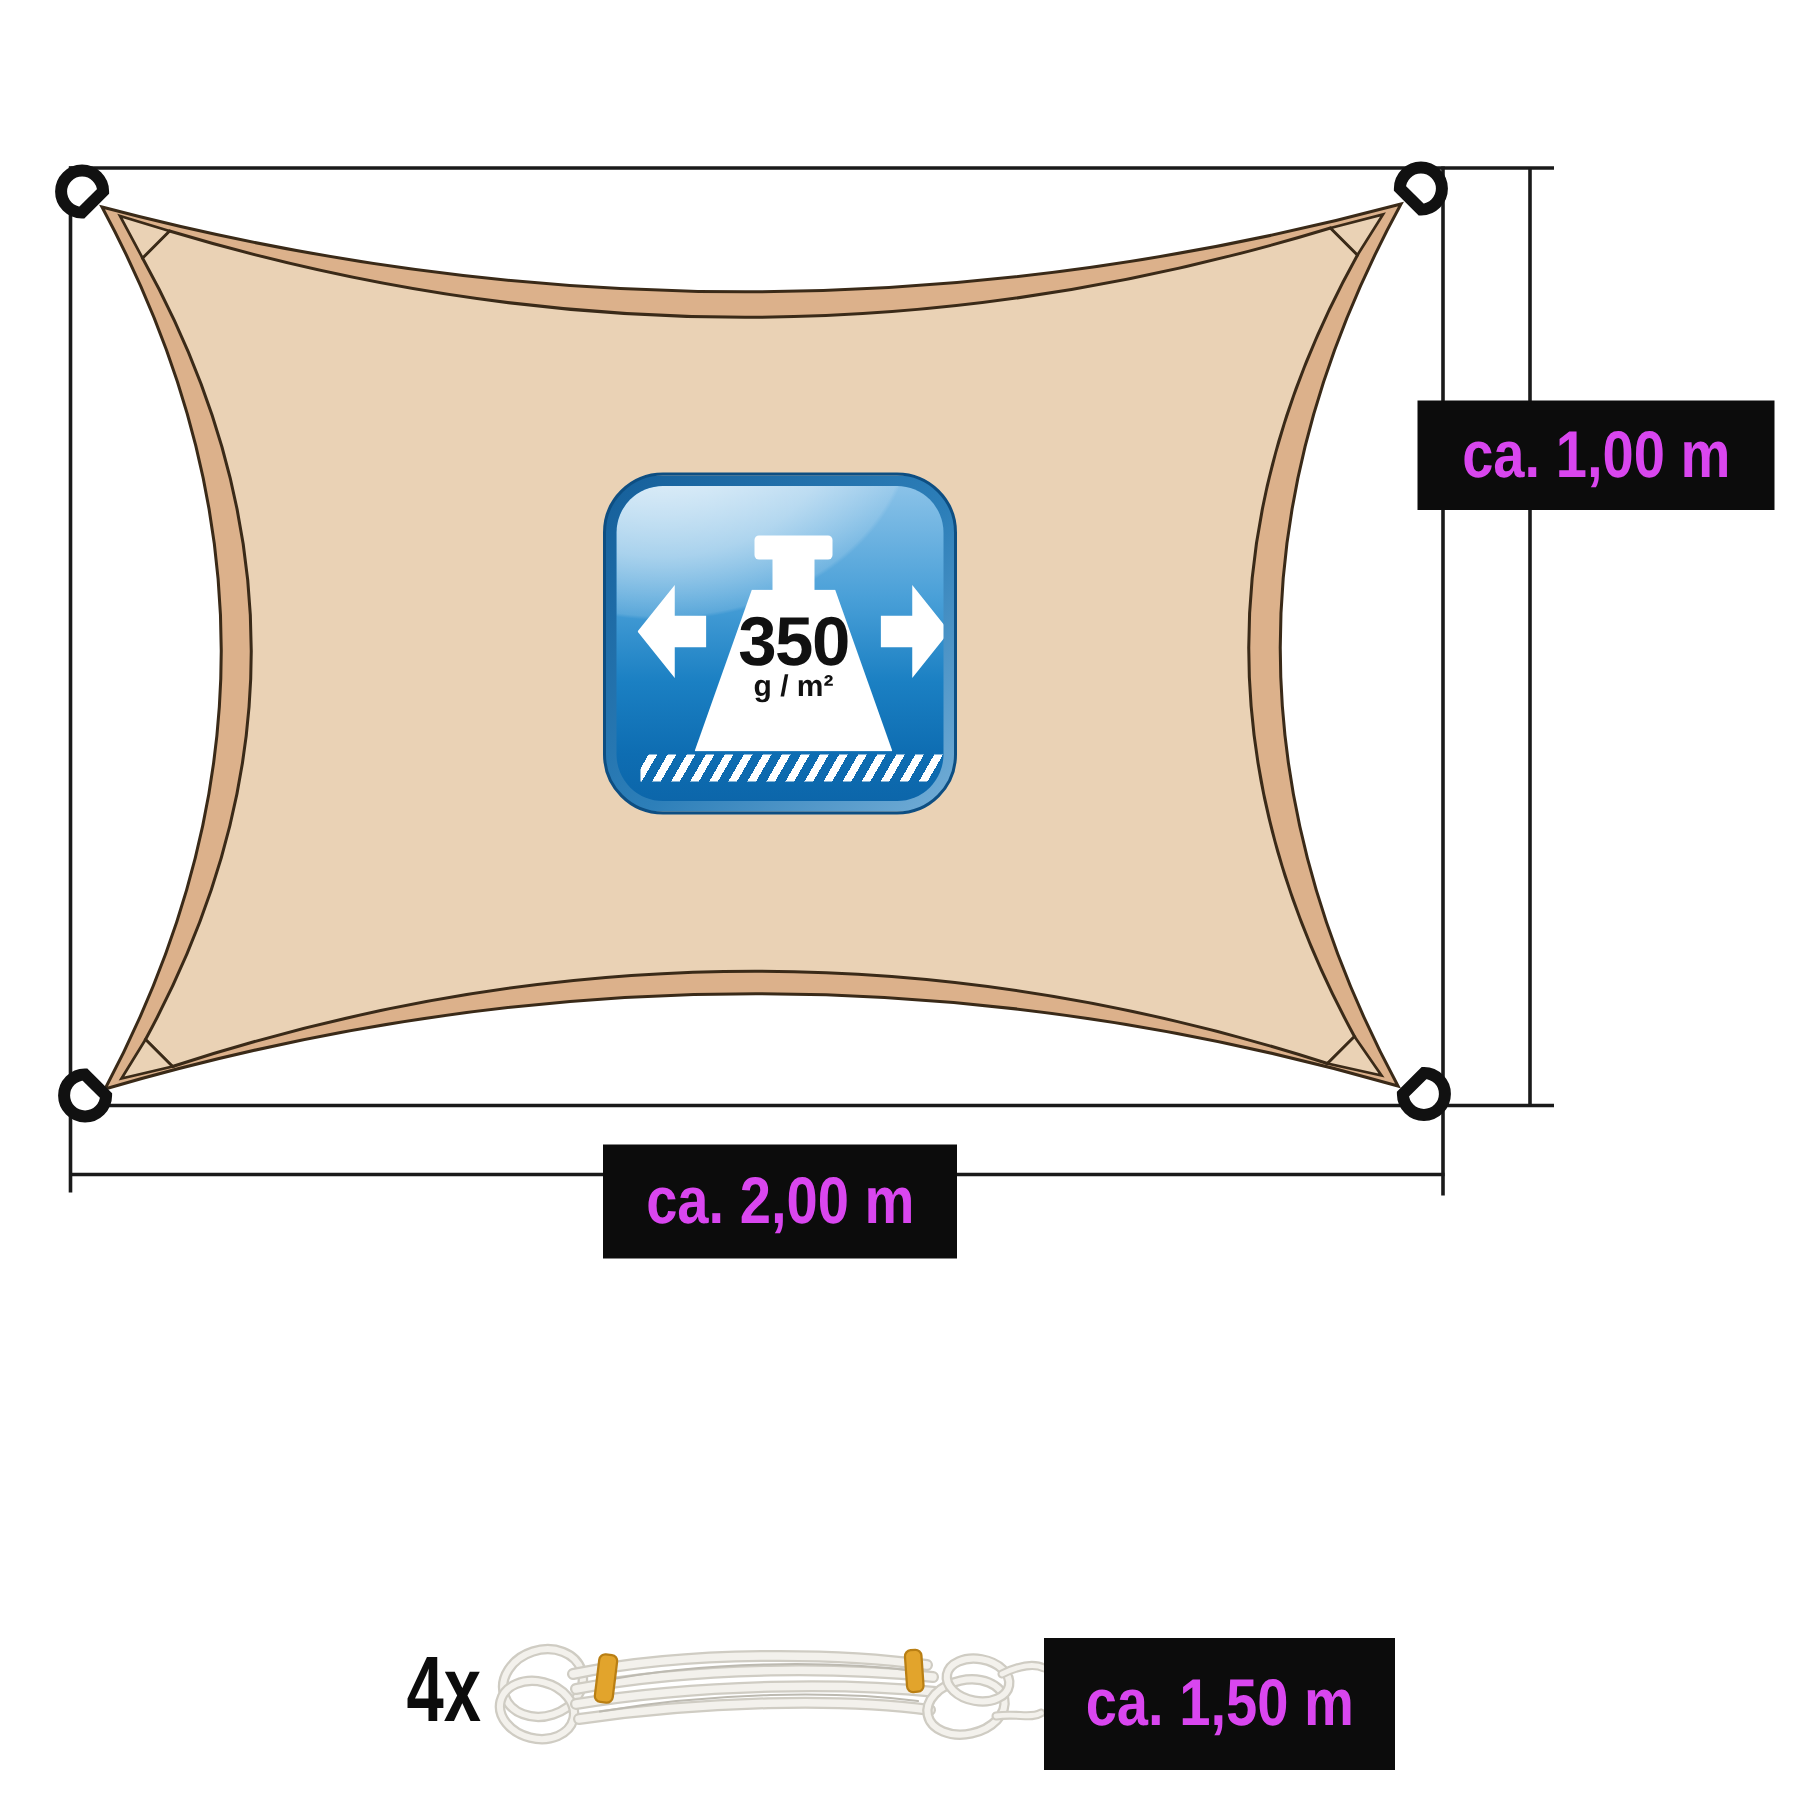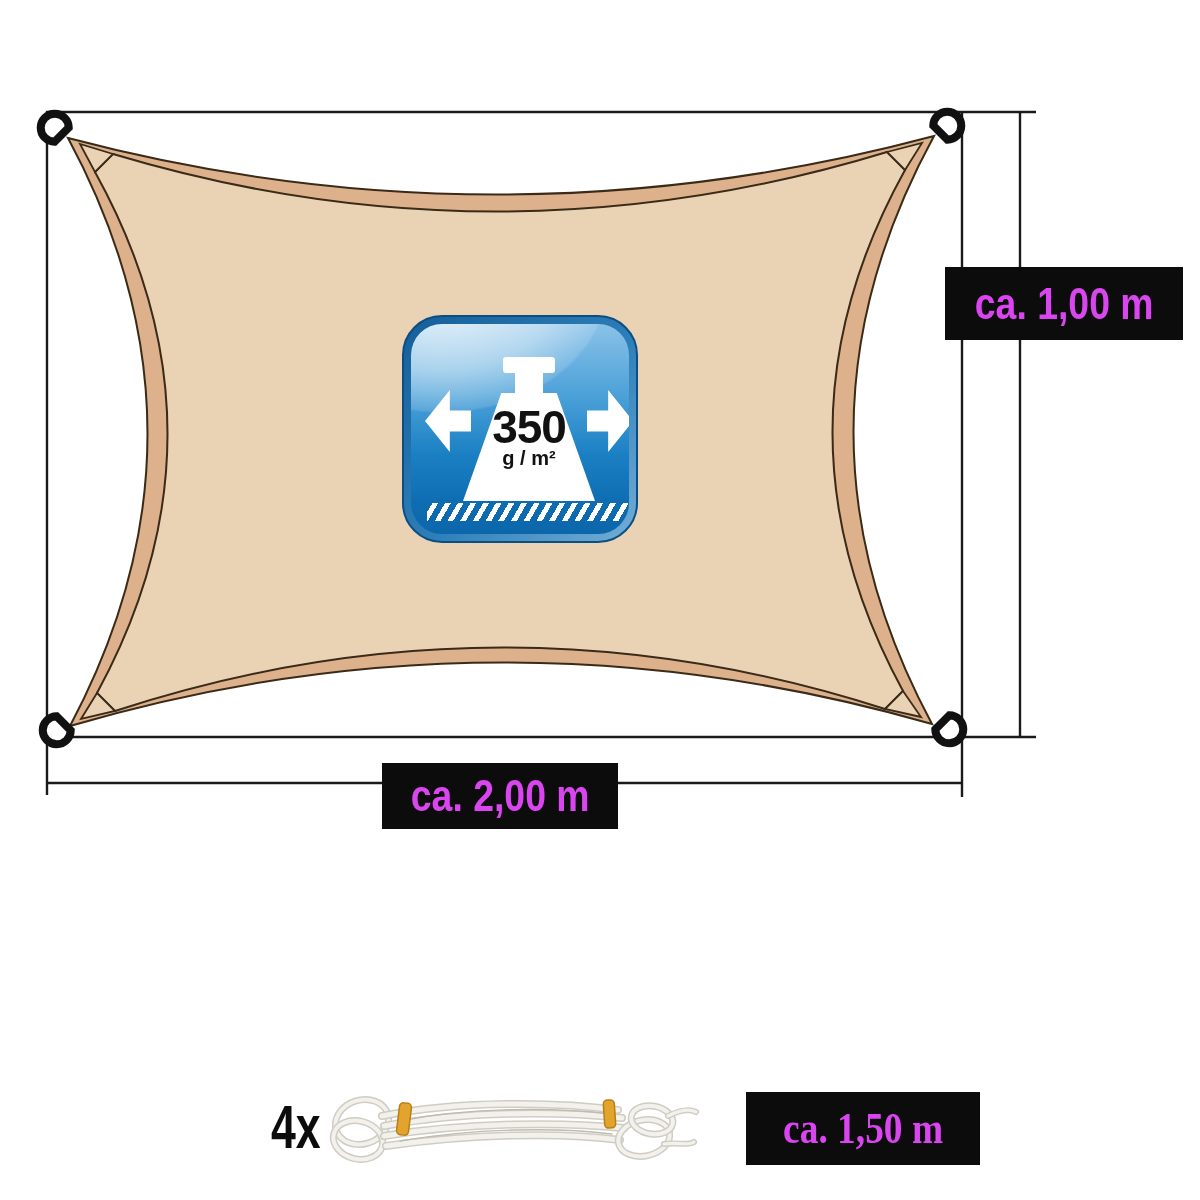--- a/index.html
+++ b/index.html
@@ -11,22 +11,22 @@
   
   .dim-label{
     position:absolute;z-index:3;background:#0c0c0c;color:#d946ef;
     display:flex;align-items:center;justify-content:center;
   }
   .dim-label span{
     font-weight:bold;font-size:44px;letter-spacing:0px;white-space:nowrap;
     transform:scaleX(0.85);transform-origin:center;
   }
   .label-height{left:945px;top:267px;width:238px;height:73px;}
-  .label-width{left:382px;top:763px;width:236px;height:66px;}
-  .label-rope{left:746px;top:1092px;width:234px;height:73px;font-family:Liberation Serif, serif;}
+  .label-width{left:402px;top:763px;width:236px;height:76px;}
+  .label-rope{left:696px;top:1092px;width:234px;height:88px;}
   .rope-count{
     position:absolute;z-index:3;left:262px;top:1096px;width:64px;height:62px;
     color:#0c0c0c;font-weight:bold;font-size:62px;line-height:62px;text-align:center;
     transform:scaleX(0.72);transform-origin:center;
   }
   
   .badge{
     position:absolute;z-index:2;left:402px;top:315px;width:236px;height:228px;
     box-sizing:border-box;border:2px solid #0d4e82;border-radius:40px;
     background:linear-gradient(135deg,#155f9a 0%,#2d7fb9 55%,#74aed7 100%);

